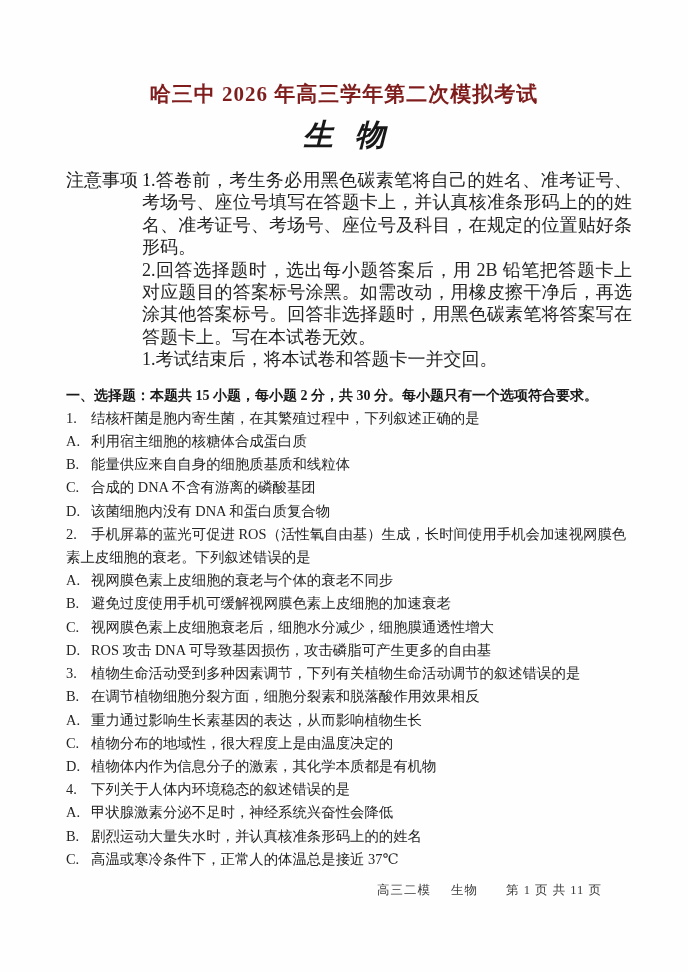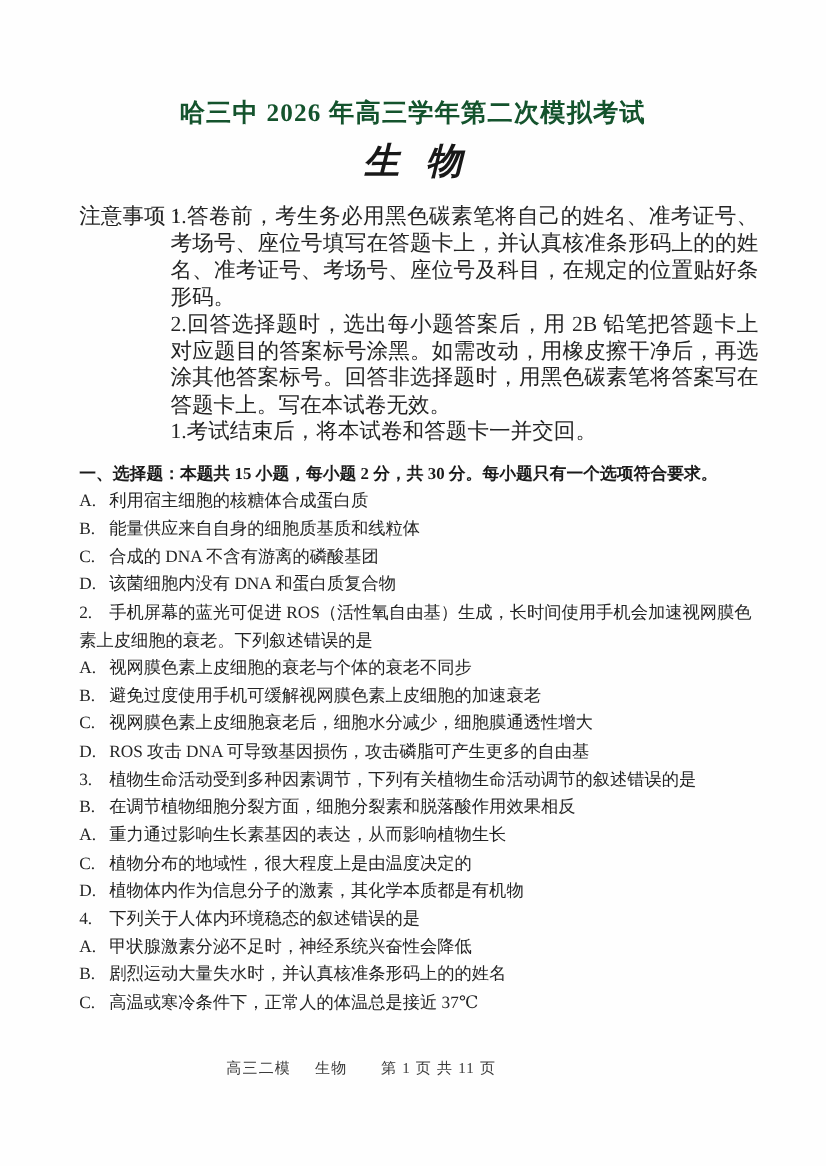--- a/index.html
+++ b/index.html
@@ -17,21 +17,21 @@
     color: #1f1f1f;
   }
   .header {
     text-align: center;
     padding-top: 80px;
   }
   .title {
     font-size: 21px;
     font-weight: 700;
     letter-spacing: 1px;
-    color: #14532d;
+    color: #7f1d1d;
   }
   .subject {
     margin-top: 7px;
     font-size: 30px;
     font-weight: 700;
     font-style: italic;
     line-height: 40px;
     color: #181818;
   }
   .subject .subject-text {
@@ -80,21 +80,21 @@
   .qno {
     display: inline-block;
     min-width: 14px;
     margin-right: 11px;
   }
   .footer {
     position: absolute;
     left: 0;
     right: 0;
     top: 882px;
-    text-align: center;
+    text-align: right;
     padding-right: 86px;
     font-size: 12.5px;
     color: #3a3a3a;
     letter-spacing: 1px;
   }
   .footer .f-exam { margin-right: 20px; }
   .footer .f-subject { margin-right: 28px; }
 </style>
 </head>
 <body>
@@ -115,20 +115,21 @@
       <p>2.回答选择题时，选出每小题答案后，用 2B 铅笔把答题卡上对应题目的答案标号涂黑。如需改动，用橡皮擦干净后，再选涂其他答案标号。回答非选择题时，用黑色碳素笔将答案写在答题卡上。写在本试卷无效。</p>
       <p>1.考试结束后，将本试卷和答题卡一并交回。</p>
     </div>
   </div>
 
   <div class="section-heading">一、选择题：本题共 15 小题，每小题 2 分，共 30 分。每小题只有一个选项符合要求。</div>
 
   <div class="questions">
 
     <div class="question">
+      <p class="line"><span class="qno">1.</span><span>结核杆菌是胞内寄生菌，在其繁殖过程中，下列叙述正确的是</span></p>
       <p class="line"><span class="qno">A.</span><span>利用宿主细胞的核糖体合成蛋白质</span></p>
       <p class="line"><span class="qno">B.</span><span>能量供应来自自身的细胞质基质和线粒体</span></p>
       <p class="line"><span class="qno">C.</span><span>合成的 DNA 不含有游离的磷酸基团</span></p>
       <p class="line"><span class="qno">D.</span><span>该菌细胞内没有 DNA 和蛋白质复合物</span></p>
     </div>
 
     <div class="question">
       <p class="line"><span class="qno">2.</span><span>手机屏幕的蓝光可促进 ROS（活性氧自由基）生成，长时间使用手机会加速视网膜色素上皮细胞的衰老。下列叙述错误的是</span></p>
       <p class="line"><span class="qno">A.</span><span>视网膜色素上皮细胞的衰老与个体的衰老不同步</span></p>
       <p class="line"><span class="qno">B.</span><span>避免过度使用手机可缓解视网膜色素上皮细胞的加速衰老</span></p>

